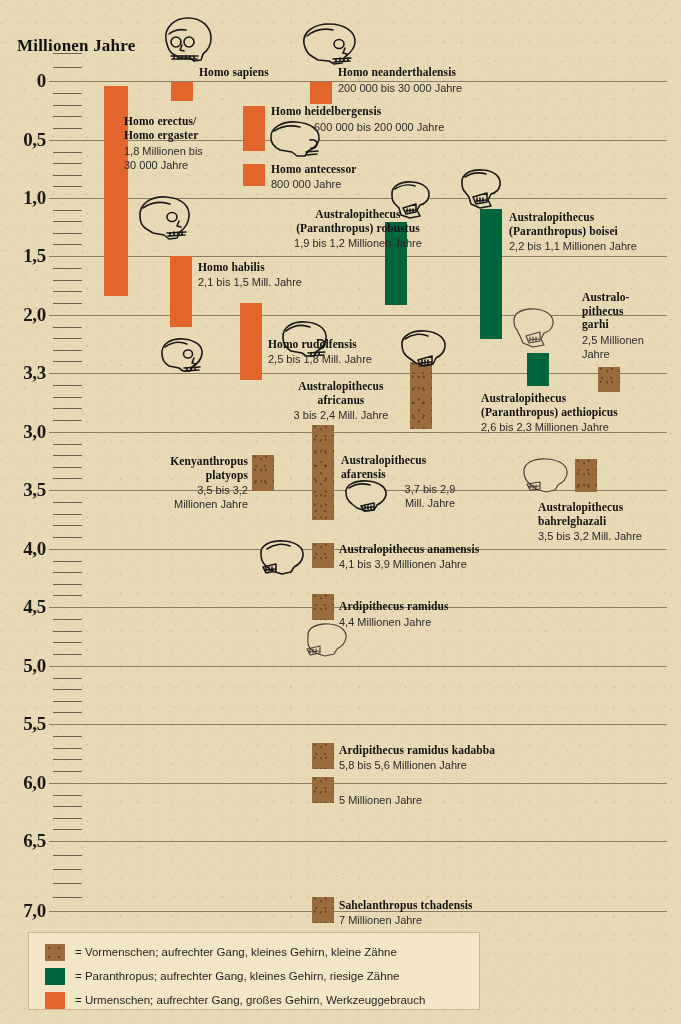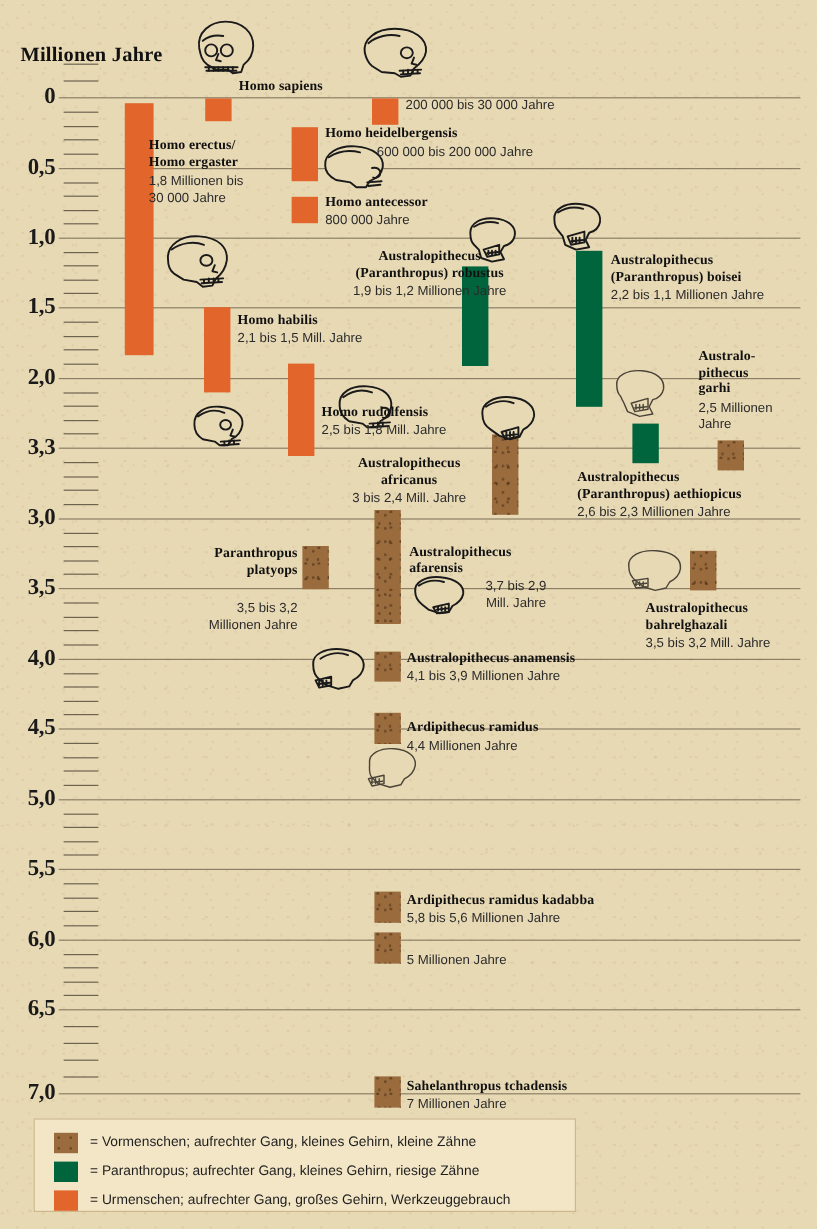--- a/index.html
+++ b/index.html
@@ -378,20 +378,21 @@
     <svg viewBox="0 0 52 42">
       <path class="fillw" d="M8 16 C7 8 17 3 29 4 C41 5 47 11 46 18 C45 24 41 27 37 29 L34 34 L25 36 L15 33 L10 28 C7 25 8 20 8 16 Z"></path>
       <path d="M20 26 L20 33 L10 35 L7 29 Z"></path>
       <path d="M9 32 L19 31"></path>
       <path d="M10 29 L10 33 M13 29 L13 33 M16 29 L16 33"></path>
     </svg>
   </div>
 
   <div class="sp-name" style="left:199px;top:66px;width:150px">Homo sapiens</div>
 
+  <div class="sp-name" style="left:338px;top:66px;width:210px">Homo neanderthalensis</div>
   <div class="sp-range" style="left:338px;top:82px;width:220px">200 000 bis 30 000 Jahre</div>
 
   <div class="sp-name" style="left:271px;top:105px;width:210px">Homo heidelbergensis</div>
   <div class="sp-range" style="left:314px;top:121px;width:230px">600 000 bis 200 000 Jahre</div>
 
   <div class="sp-name" style="left:271px;top:163px;width:190px">Homo antecessor</div>
   <div class="sp-range" style="left:271px;top:178px;width:180px">800 000 Jahre</div>
 
   <div class="sp-name" style="left:124px;top:115px;width:130px">Homo erectus/
 Homo ergaster</div>
@@ -419,23 +420,23 @@
   <div class="sp-name" style="left:582px;top:291px;width:90px">Australo-
 pithecus
 garhi</div>
   <div class="sp-range" style="left:582px;top:334px;width:90px">2,5 Millionen
 Jahre</div>
 
   <div class="sp-name ta-c" style="left:248px;top:380px;width:186px">Australopithecus
 africanus</div>
   <div class="sp-range ta-c" style="left:248px;top:409px;width:186px">3 bis 2,4 Mill. Jahre</div>
 
-  <div class="sp-name ta-r" style="left:124px;top:455px;width:124px">Paranthropus
+  <div class="sp-name ta-r" style="left:124px;top:455px;width:124px">Kenyanthropus
 platyops</div>
-  <div class="sp-range ta-r" style="left:124px;top:501px;width:124px">3,5 bis 3,2
+  <div class="sp-range ta-r" style="left:124px;top:484px;width:124px">3,5 bis 3,2
 Millionen Jahre</div>
 
   <div class="sp-name" style="left:341px;top:454px;width:170px">Australopithecus
 afarensis</div>
   <div class="sp-range ta-c" style="left:385px;top:483px;width:90px">3,7 bis 2,9
 Mill. Jahre</div>
 
   <div class="sp-name" style="left:538px;top:501px;width:150px">Australopithecus
 bahrelghazali</div>
   <div class="sp-range" style="left:538px;top:530px;width:150px">3,5 bis 3,2 Mill. Jahre</div>

